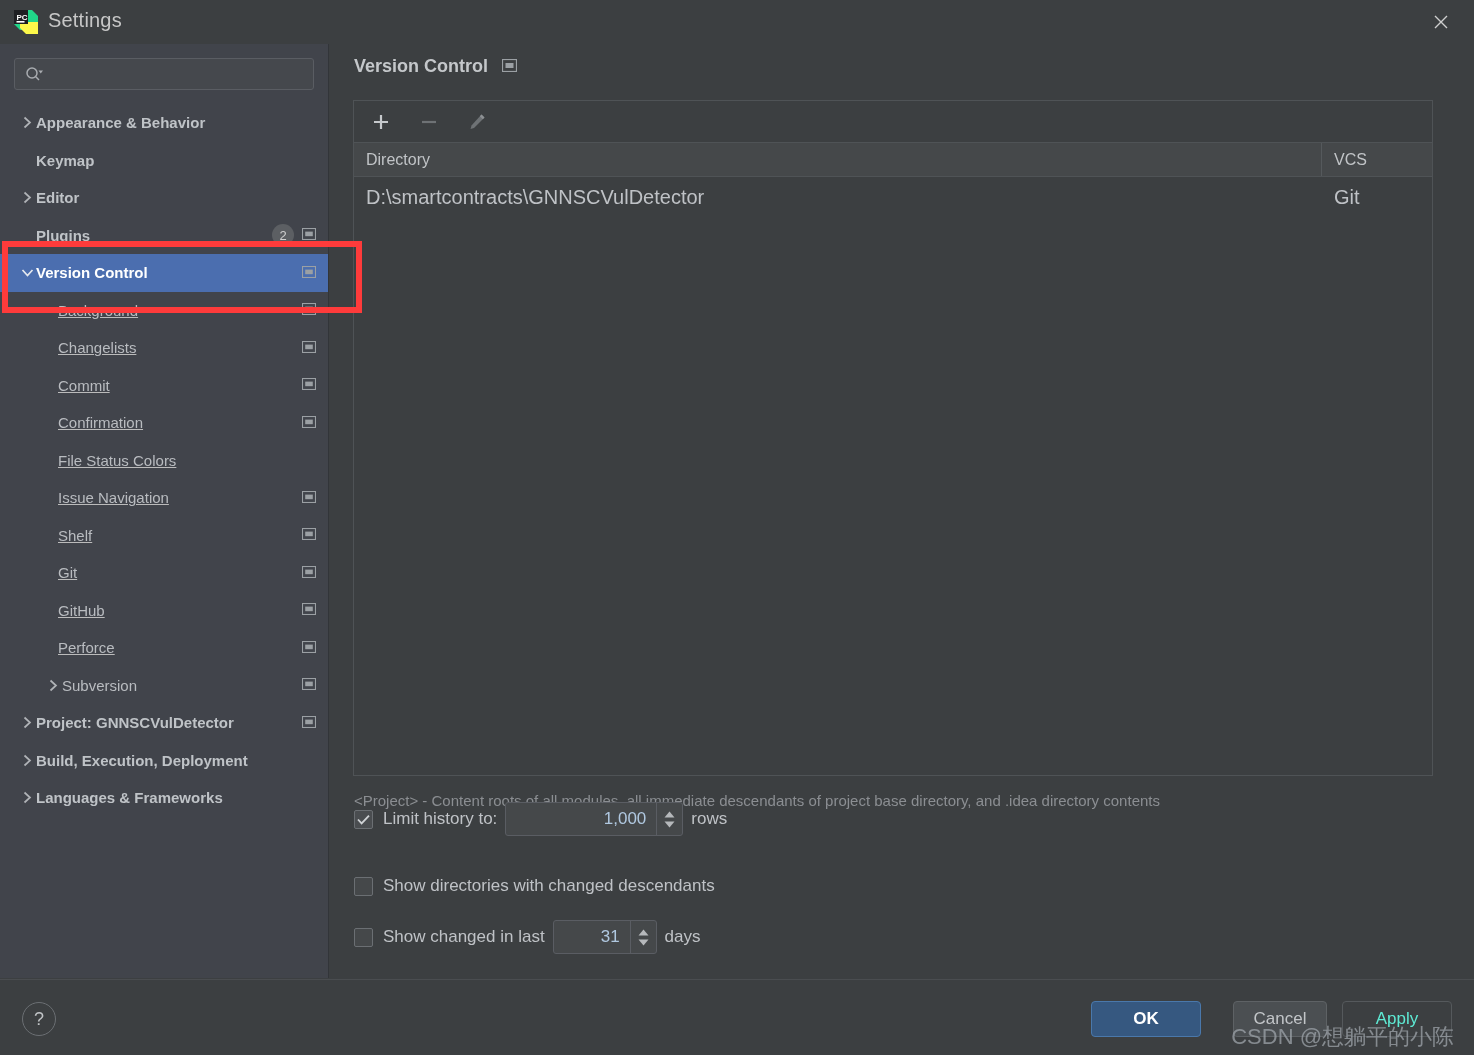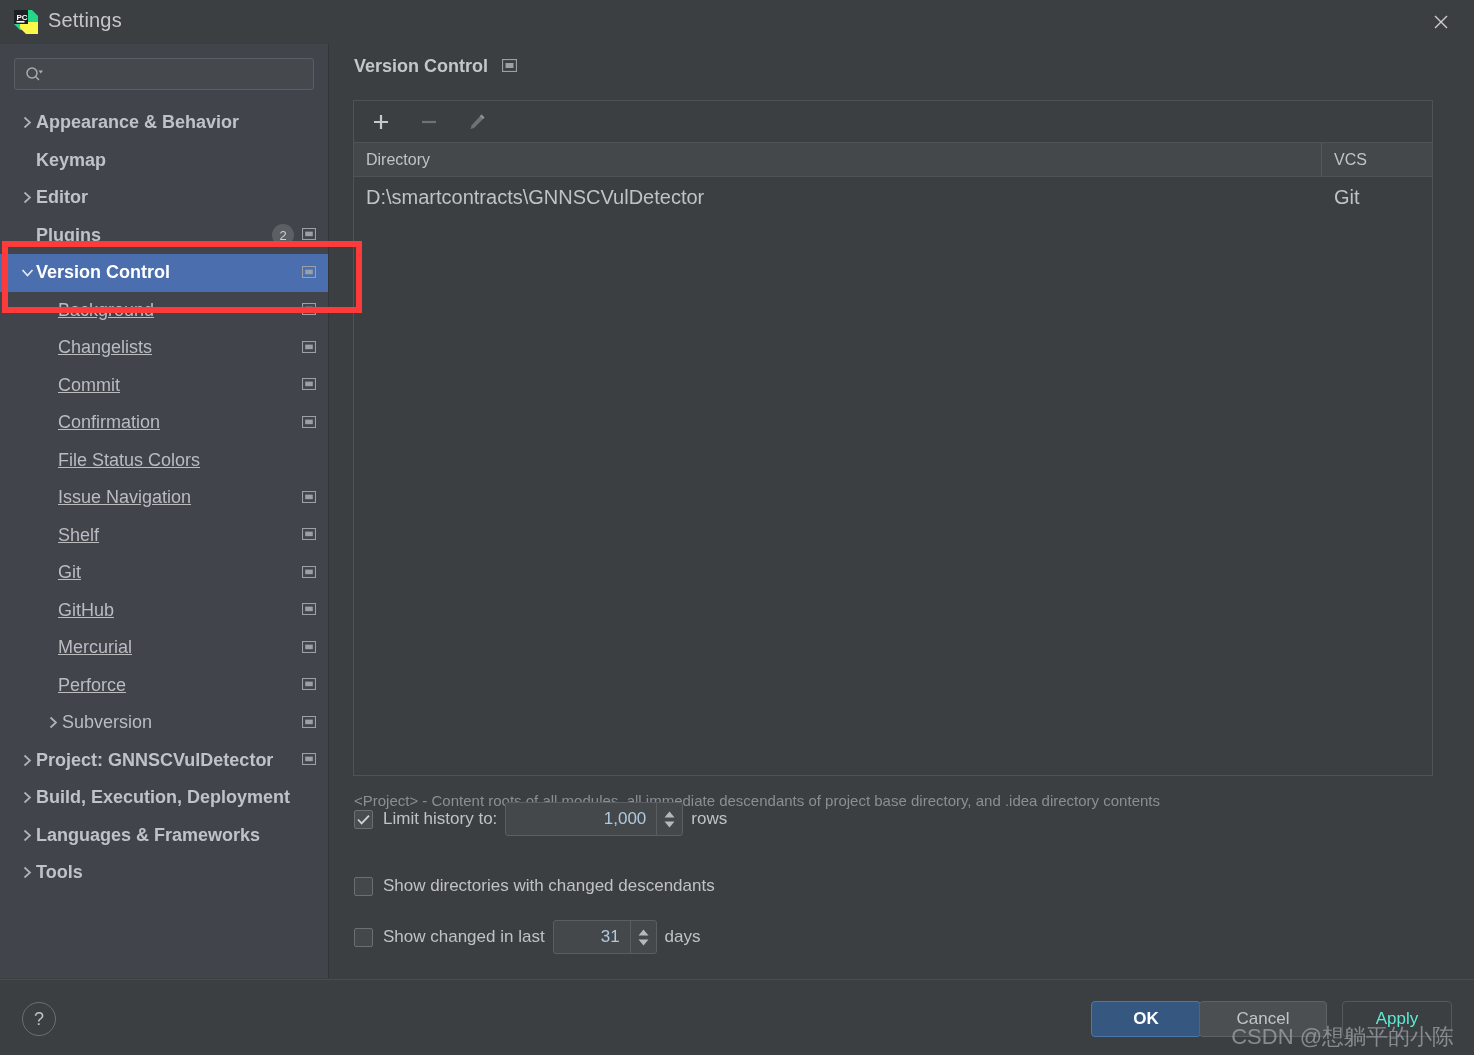--- a/index.html
+++ b/index.html
@@ -72,21 +72,21 @@
     cursor: pointer;
     padding-right: 12px;
   }
   .row .arrow {
     width: 18px; height: 18px;
     display: flex; align-items: center; justify-content: center;
     flex: 0 0 18px;
   }
   .row .arrow.blank { visibility: hidden; }
   .row .label {
-    font-size: 18px;
+    font-size: 15px;
     color: #b9bcc0;
     white-space: nowrap;
   }
   .row.bold .label { font-weight: bold; color: #bfc3c7; }
   .row .cfgicon { margin-left: auto; flex: 0 0 14px; }
   .row .badge {
     margin-left: auto;
     width: 22px; height: 22px; border-radius: 50%;
     background: #5c5f63; color: #cfcfcf;
     font-size: 13px; display: flex; align-items: center; justify-content: center;
@@ -227,21 +227,21 @@
     cursor: pointer;
   }
   .btn-ok {
     right: 273px; width: 110px;
     background: #365880;
     border: 1px solid #4a78ab;
     color: #ffffff;
     font-weight: bold;
   }
   .btn-cancel {
-    right: 147px; width: 128px;
+    right: 147px; width: 94px;
     background: #4b4f52;
     border: 1px solid #5e6265;
     color: #c2c5c8;
   }
   .btn-apply {
     right: 22px; width: 110px;
     background: #3c3f41;
     border: 1px solid #55595c;
     color: #5eead4;
   }
@@ -403,28 +403,20 @@
         <div class="row ind1">
           <span class="arrow blank"></span>
           <span class="label">GitHub</span>
           <span class="cfgicon"><svg width="14" height="12" viewBox="0 0 14 12">
               <rect x="0.5" y="0.5" width="13" height="11" fill="none" stroke="#9ba0a4" stroke-width="1.1"></rect>
               <rect x="3.2" y="3.6" width="7.6" height="4.6" fill="#9ba0a4"></rect>
             </svg></span>
         </div>
         <div class="row ind1">
           <span class="arrow blank"></span>
-          <span class="label">Mercurial</span>
-          <span class="cfgicon"><svg width="14" height="12" viewBox="0 0 14 12">
-              <rect x="0.5" y="0.5" width="13" height="11" fill="none" stroke="#9ba0a4" stroke-width="1.1"></rect>
-              <rect x="3.2" y="3.6" width="7.6" height="4.6" fill="#9ba0a4"></rect>
-            </svg></span>
-        </div>
-        <div class="row ind1">
-          <span class="arrow blank"></span>
           <span class="label">Perforce</span>
           <span class="cfgicon"><svg width="14" height="12" viewBox="0 0 14 12">
               <rect x="0.5" y="0.5" width="13" height="11" fill="none" stroke="#9ba0a4" stroke-width="1.1"></rect>
               <rect x="3.2" y="3.6" width="7.6" height="4.6" fill="#9ba0a4"></rect>
             </svg></span>
         </div>
         <div class="row ind2">
           <span class="arrow">
             <svg width="11" height="13" viewBox="0 0 11 13">
               <path d="M2.5 1.5 L8 6.5 L2.5 11.5" stroke="#b0b3b7" stroke-width="1.7" fill="none"></path>
@@ -456,28 +448,20 @@
           </span>
           <span class="label">Build, Execution, Deployment</span>
         </div>
         <div class="row ind0 bold">
           <span class="arrow">
             <svg width="11" height="13" viewBox="0 0 11 13">
               <path d="M2.5 1.5 L8 6.5 L2.5 11.5" stroke="#b0b3b7" stroke-width="1.7" fill="none"></path>
             </svg>
           </span>
           <span class="label">Languages &amp; Frameworks</span>
-        </div>
-        <div class="row ind0 bold">
-          <span class="arrow">
-            <svg width="11" height="13" viewBox="0 0 11 13">
-              <path d="M2.5 1.5 L8 6.5 L2.5 11.5" stroke="#b0b3b7" stroke-width="1.7" fill="none"></path>
-            </svg>
-          </span>
-          <span class="label">Tools</span>
         </div>
       </div>
   </div>
 
   <div class="main">
 
     <div class="panel-title">
       <span class="ptxt">Version Control</span>
       <span>
         <svg width="15" height="13" viewBox="0 0 15 13">

